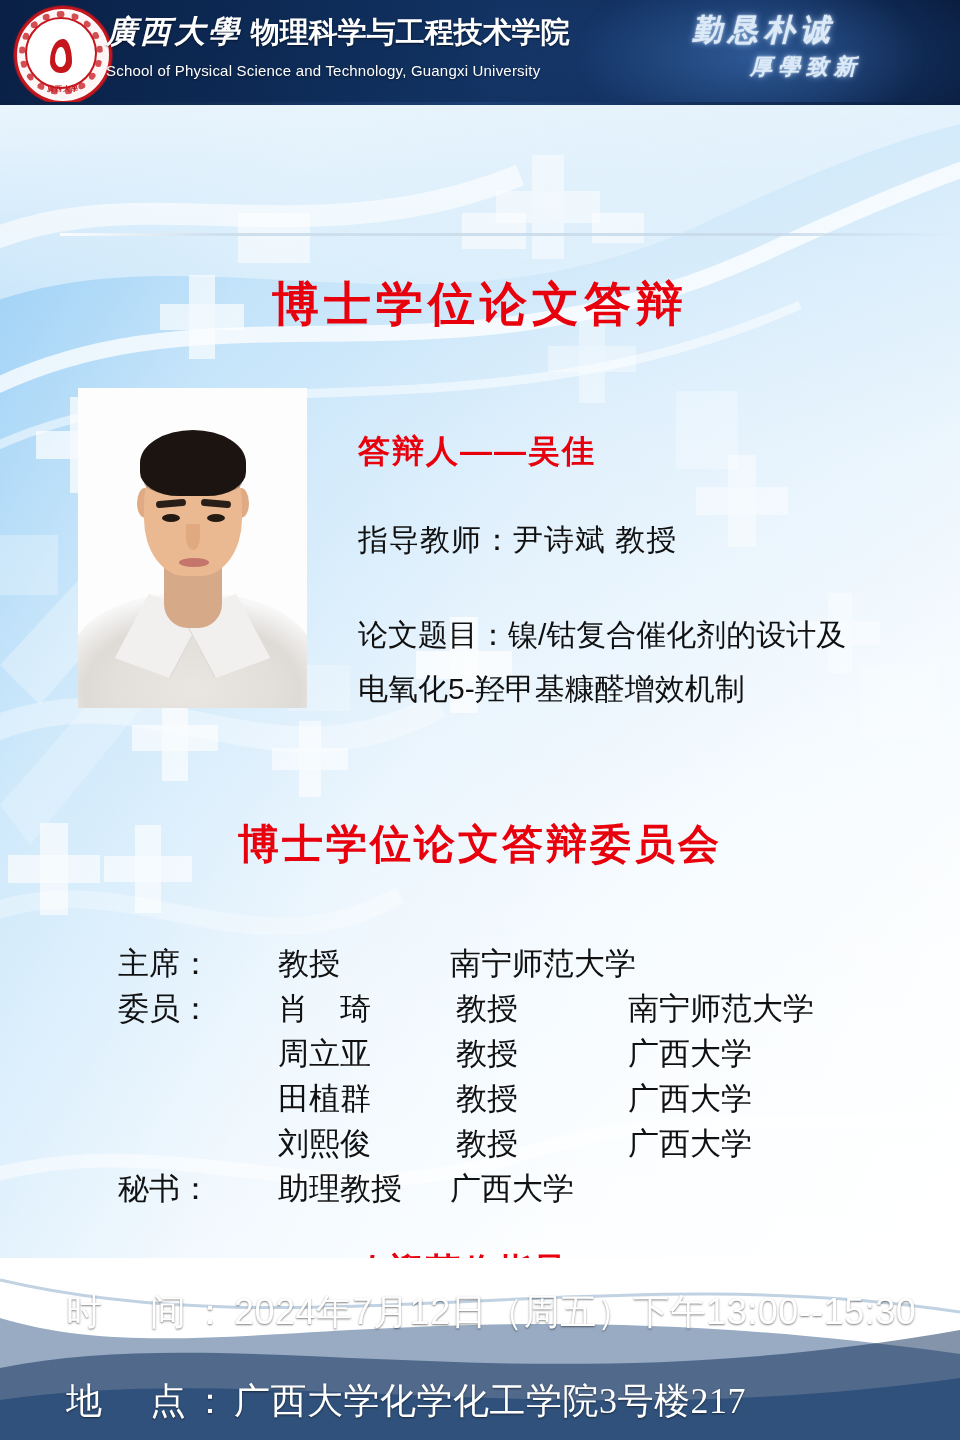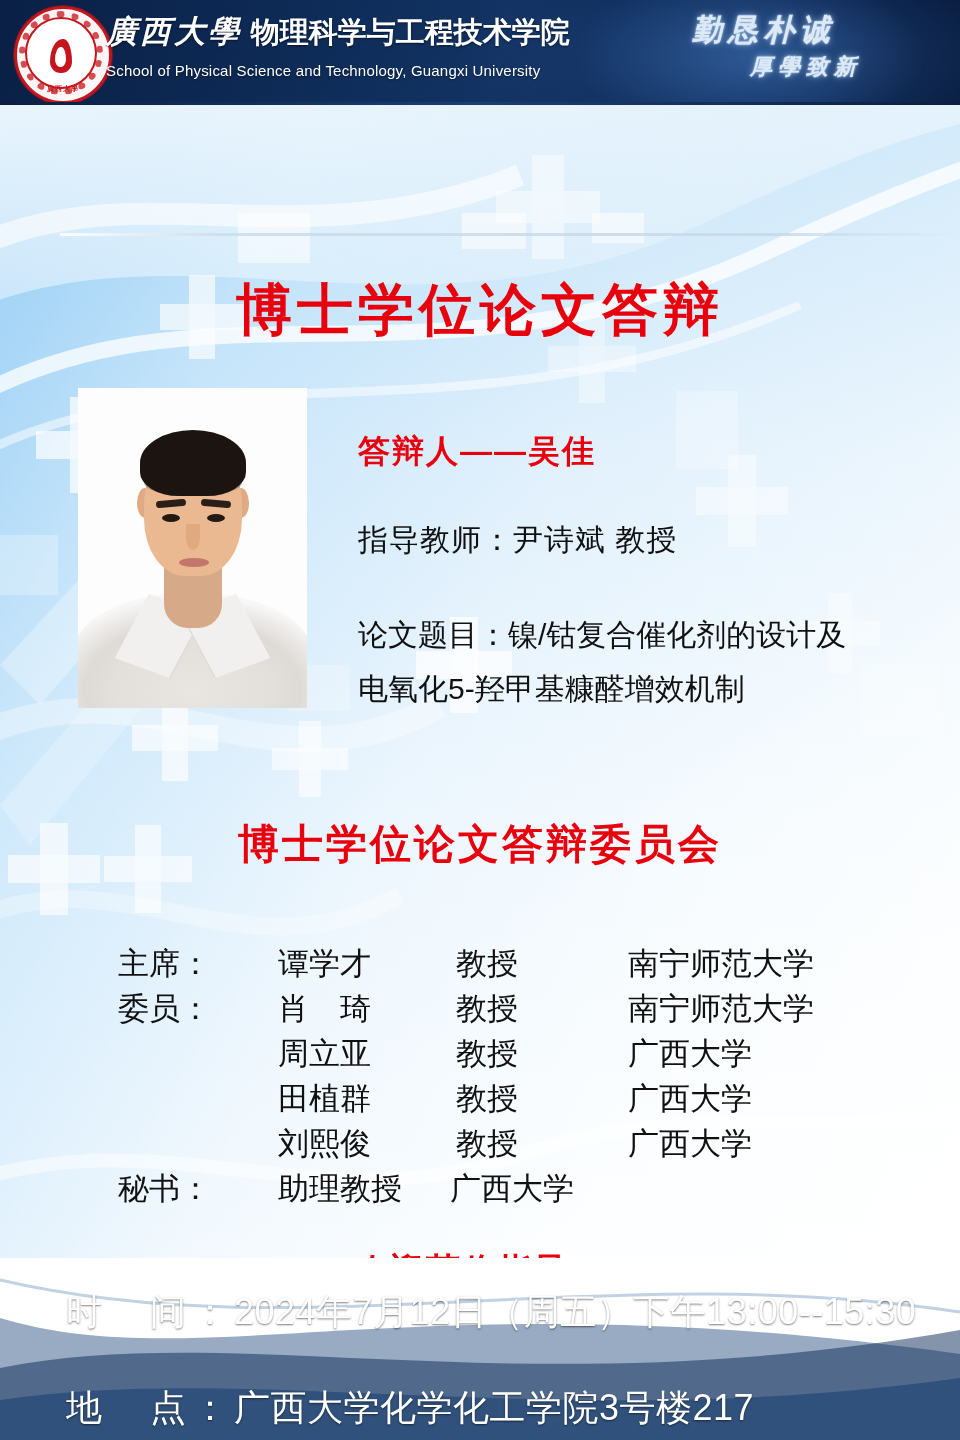--- a/index.html
+++ b/index.html
@@ -118,21 +118,21 @@
   .sq{position:absolute;background:rgba(255,255,255,.55);}
 
   .divider{
     position:absolute;left:60px;top:128px;width:900px;height:3px;
     background:linear-gradient(90deg, rgba(255,255,255,.9) 0%, rgba(205,222,236,.95) 18%, rgba(200,218,234,.9) 80%, rgba(255,255,255,0) 100%);
   }
 
   
   .title-main{
     position:absolute;left:0;top:168px;width:960px;text-align:center;
-    color:#e8000d;font-size:56px;font-weight:bold;letter-spacing:5px;
+    color:#e8000d;font-size:47px;font-weight:bold;letter-spacing:5px;
     font-family:"Liberation Serif","DejaVu Serif",serif;
   }
 
   .photo{
     position:absolute;left:78px;top:283px;width:229px;height:320px;
     background:#ffffff;
     overflow:hidden;
   }
   .ph-bg{position:absolute;left:0;top:0;width:229px;height:320px;background:#fdfdfd;}
   .ph-shoulders{
@@ -222,21 +222,21 @@
       linear-gradient(180deg,#113col 0%,#102f5e 0%,#123562 40%,#0d2850 72%,#0a2046 100%);
     overflow:hidden;
   }
   .f-wave{position:absolute;left:0;top:0;width:960px;height:182px;}
   .f-line{
     position:absolute;left:30px;color:#ffffff;font-size:36px;white-space:nowrap;
     letter-spacing:.5px;
     text-shadow:0 1px 2px rgba(0,0,0,.5);
   }
   .f-time{top:30px;}
-  .f-place{top:126px;}
+  .f-place{top:119px;font-family:Liberation Serif, serif;}
   .f-lbl{letter-spacing:6px;margin-left:36px;}
 </style>
 </head>
 <body>
 
 <div class="poster">
 
   <div class="header">
     <div class="hdr-glow"></div>
 
@@ -370,21 +370,20 @@
     <div class="thesis">
       <div>论文题目：镍/钴复合催化剂的设计及</div>
       <div>电氧化5-羟甲基糠醛增效机制</div>
     </div>
 
     <div class="title-cmte">博士学位论文答辩委员会</div>
 
     <div class="cmte">
       <div class="cmte-row">
         <span class="c-role">主席：</span>
-        <span class="c-name">谭学才</span>
         <span class="c-title">教授</span>
         <span class="c-aff">南宁师范大学</span>
       </div>
       <div class="cmte-row">
         <span class="c-role">委员：</span>
         <span class="c-name">肖　琦</span>
         <span class="c-title">教授</span>
         <span class="c-aff">南宁师范大学</span>
       </div>
       <div class="cmte-row">

